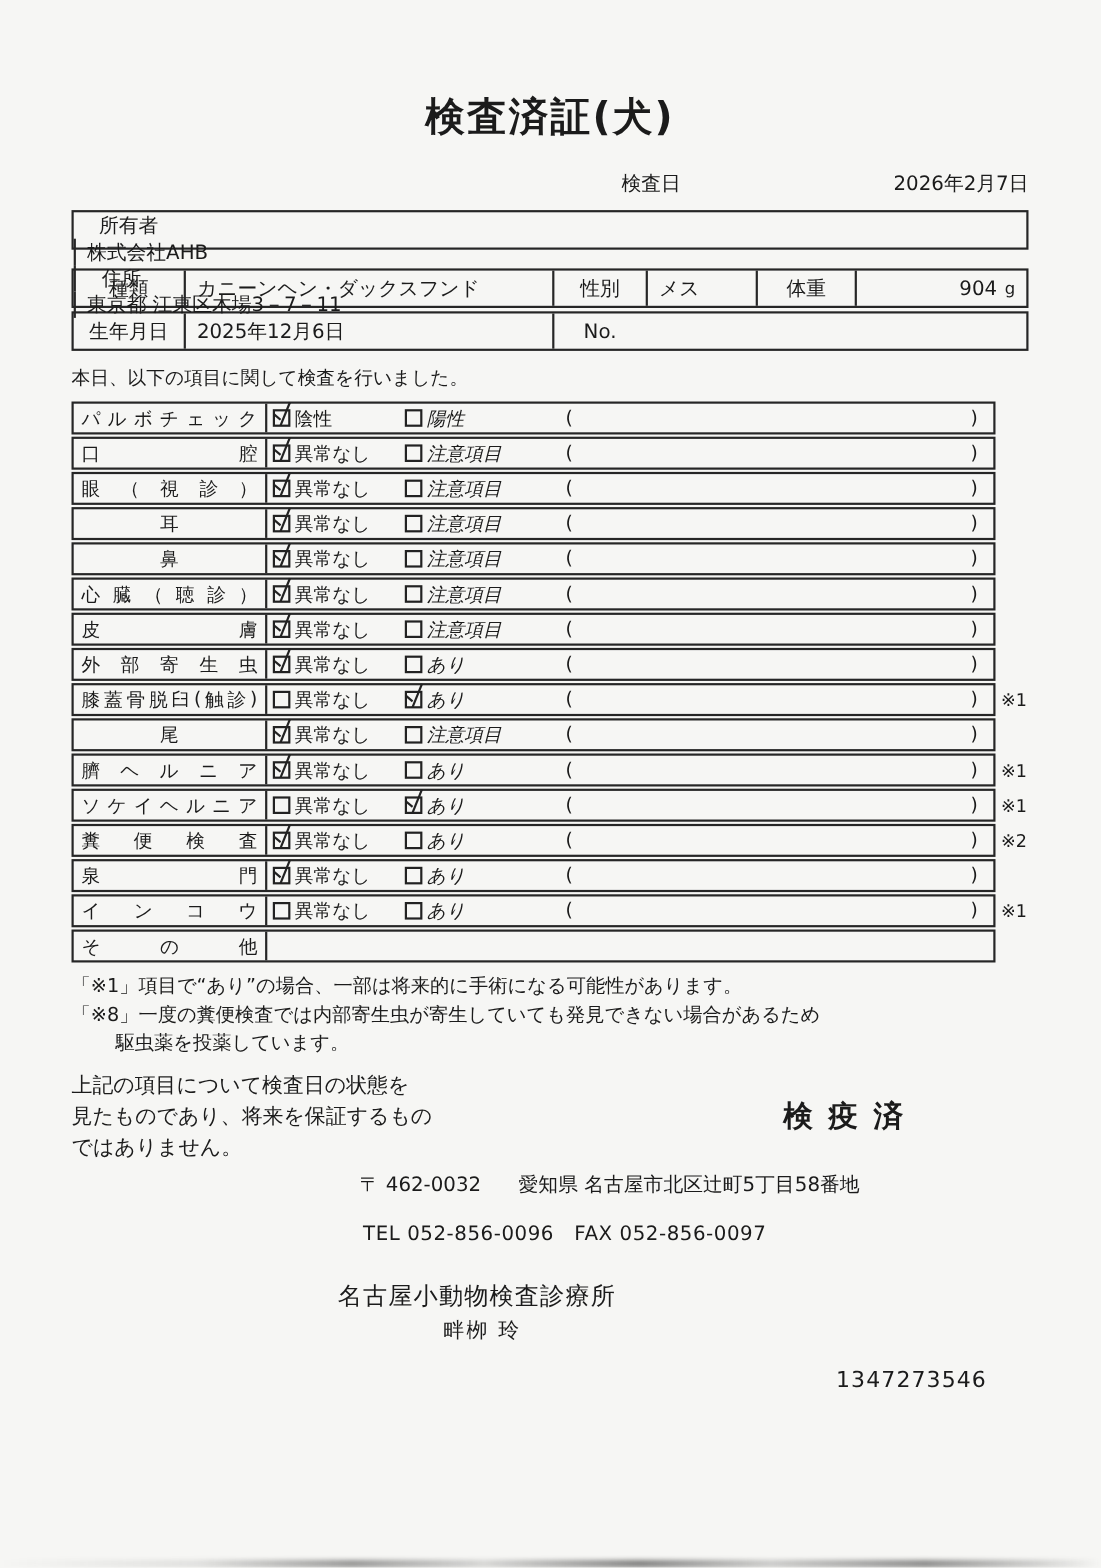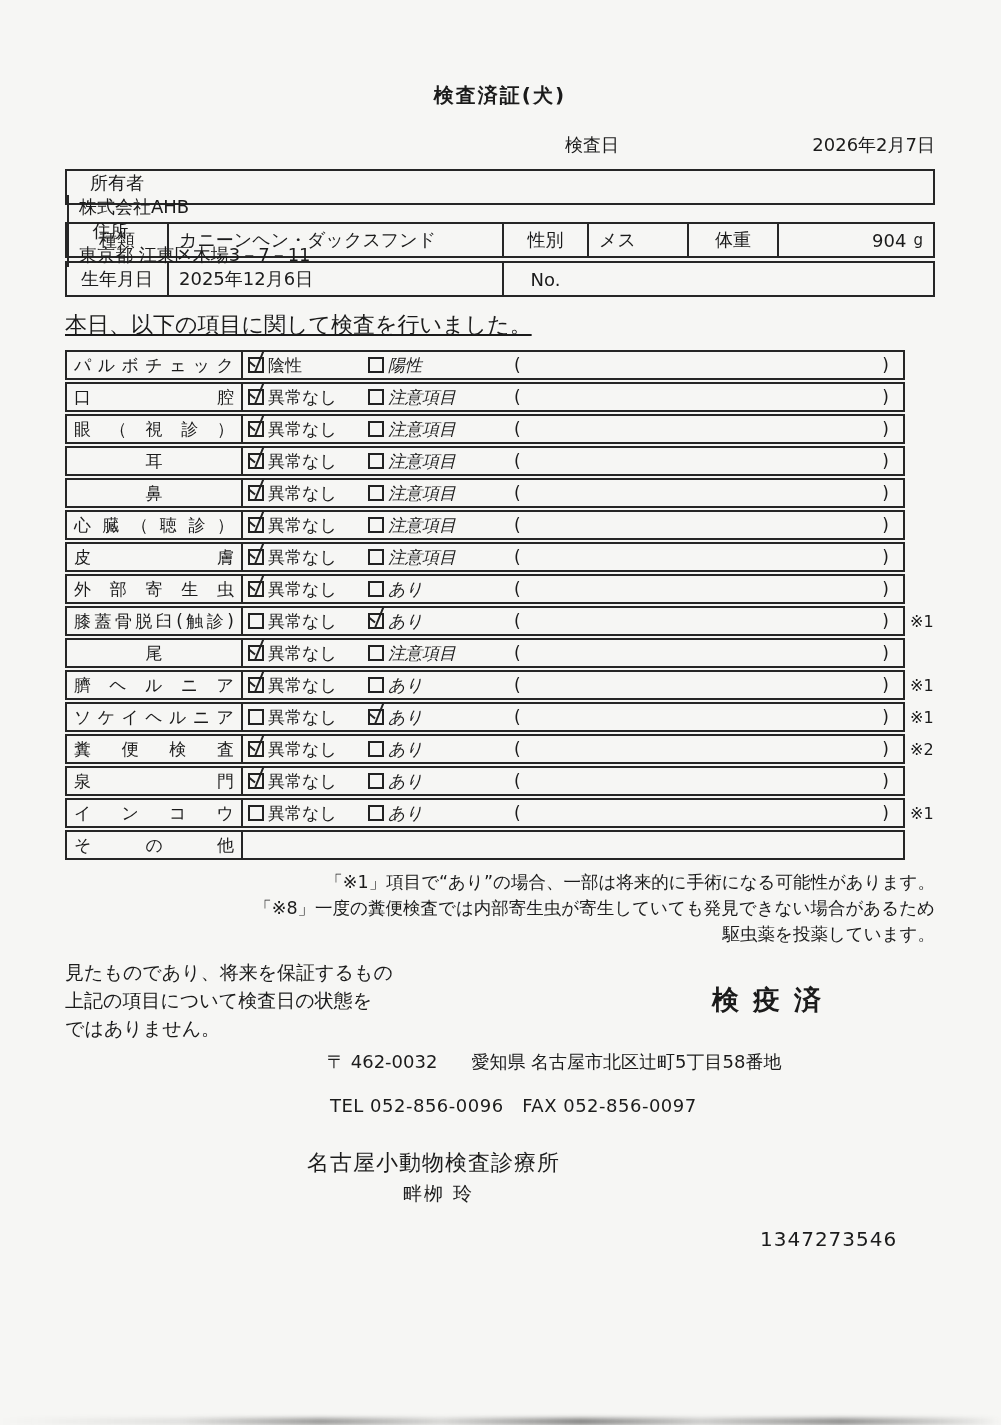--- a/index.html
+++ b/index.html
@@ -2,54 +2,54 @@
 <html><head>
 <meta charset="utf-8">
 <style>
   html,body{margin:0;padding:0;}
   body{
     width:1001px;height:1425px;position:relative;overflow:hidden;
     background:#f6f6f4;color:#1b1b1b;
     font-family:"DejaVu Sans","Liberation Sans",sans-serif;
   }
   .page{position:absolute;left:65px;top:0;width:870px;}
-  .title{margin-top:82px;text-align:center;font-size:20px;font-weight:bold;letter-spacing:2px;}
+  .title{margin-top:82px;text-align:center;font-size:36px;font-weight:bold;letter-spacing:2px;}
   .date-row{position:relative;margin-top:24px;height:24px;font-size:18px;}
   .date-label{position:absolute;left:500px;top:0;}
   .date-value{position:absolute;right:0;top:0;}
 
   .tbox{border:2px solid #262626;display:flex;height:32px;align-items:stretch;}
   .t1{margin-top:12px;flex-direction:column;}
   .t2a{margin-top:17px;}
   .t2b{margin-top:3px;}
   .cell{display:flex;align-items:center;font-size:18px;flex:none;box-sizing:border-box;}
   .cell.hd{justify-content:center;}
   .cell.vl{padding-left:10px;}
   .cell.sep{border-left:2px solid #262626;}
   .w100{width:100px}.w335{width:335px}.w85{width:85px}.w100b{width:100px}.w90{width:90px}.w160{width:160px}.w350{width:350px}
   .weight-cell{justify-content:flex-end;padding-right:14px;gap:7px;}
   .weight-unit{font-size:15px;}
 
-  .intro{margin-top:13px;font-size:22px;text-decoration:underline;}
+  .intro{margin-top:13px;font-size:17px;}
 
   .checklist{margin-top:10px;}
   .crow-line{display:flex;align-items:center;margin-bottom:2px;width:900px;}
   .crow{width:840px;flex:none;border:2px solid #262626;height:30px;display:flex;box-sizing:border-box;background:transparent;}
   .lc{width:176px;flex:none;border-right:2px solid #262626;display:flex;align-items:center;padding:0 7px;box-sizing:border-box;font-size:17px;}
   .cc{flex:1;display:flex;align-items:center;padding-left:5px;font-size:17px;}
   .opt{display:flex;align-items:center;flex:none;}
   .opt1{width:120px;}
   .opt2{width:146px;font-style:italic;}
   .cb{width:12px;height:12px;border:2px solid #222;position:relative;flex:none;margin-right:4px;}
   .cb.checked::before{content:"";position:absolute;left:-2px;top:4px;width:8px;height:2px;background:#222;transform:rotate(40deg);}
   .cb.checked::after{content:"";position:absolute;left:4px;top:-10px;width:2px;height:23px;background:#222;transform:rotate(22deg);transform-origin:bottom;}
   .parens{flex:1;display:flex;justify-content:space-between;padding-right:14px;}
   .note-col{width:56px;flex:none;padding-left:5px;font-size:16px;}
 
-  .notes{margin-top:9px;font-size:17.5px;line-height:26px;text-align:right;}
+  .notes{margin-top:9px;font-size:17.5px;line-height:26px;}
   .notes .indent{padding-left:40px;}
 
   .bottom-block{position:relative;margin-top:11px;}
   .disclaimer{font-size:19px;line-height:28px;width:420px;}
   .stamp{position:absolute;right:100px;top:24px;font-size:27px;font-weight:bold;letter-spacing:14px;white-space:nowrap;}
 
   .addr-line{margin-top:8px;padding-left:262px;font-size:18px;display:flex;gap:34px;white-space:nowrap;align-items:flex-end;}
   .tel-line{margin-top:20px;padding-left:265px;font-size:18px;letter-spacing:.5px;}
   .clinic-name{margin-top:30px;padding-left:242px;font-size:22px;letter-spacing:1px;}
   .vet-name{margin-top:3px;padding-left:338px;font-size:19px;letter-spacing:2px;}
@@ -494,22 +494,22 @@
     </div>
 
   <div class="notes">
     <div>「※1」項目で“あり”の場合、一部は将来的に手術になる可能性があります。</div>
     <div>「※8」一度の糞便検査では内部寄生虫が寄生していても発見できない場合があるため</div>
     <div class="indent">駆虫薬を投薬しています。</div>
   </div>
 
   <div class="bottom-block">
     <div class="disclaimer">
+      <div>上記の項目について検査日の状態を</div>
       <div>見たものであり、将来を保証するもの</div>
-      <div>上記の項目について検査日の状態を</div>
       <div>ではありません。</div>
     </div>
     <div class="stamp">検疫済</div>
   </div>
 
   <div class="addr-line">
     <span>〒 462-0032</span>
     <span>愛知県 名古屋市北区辻町5丁目58番地</span>
   </div>
 

